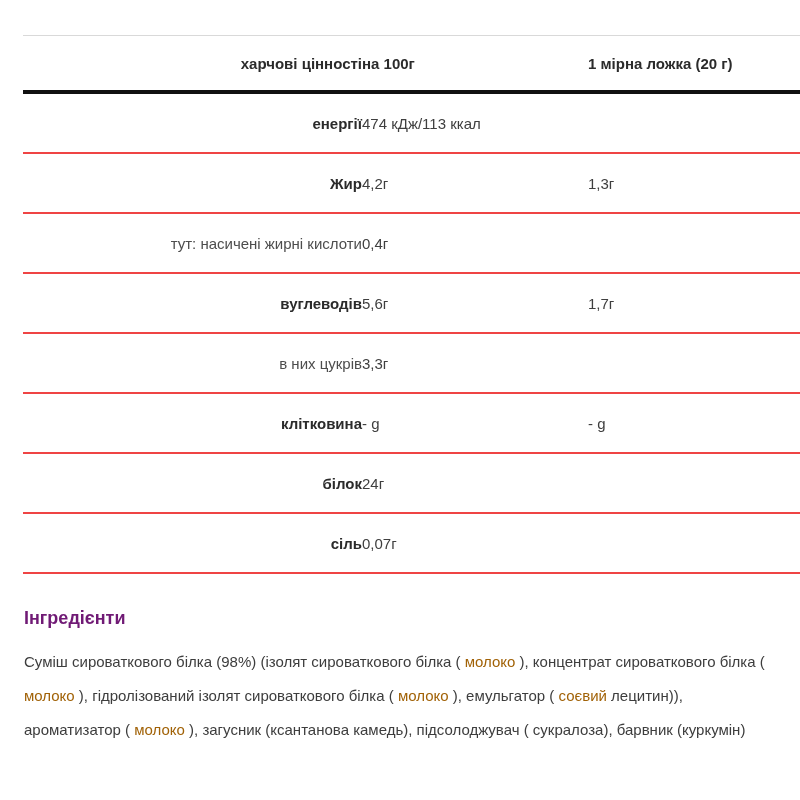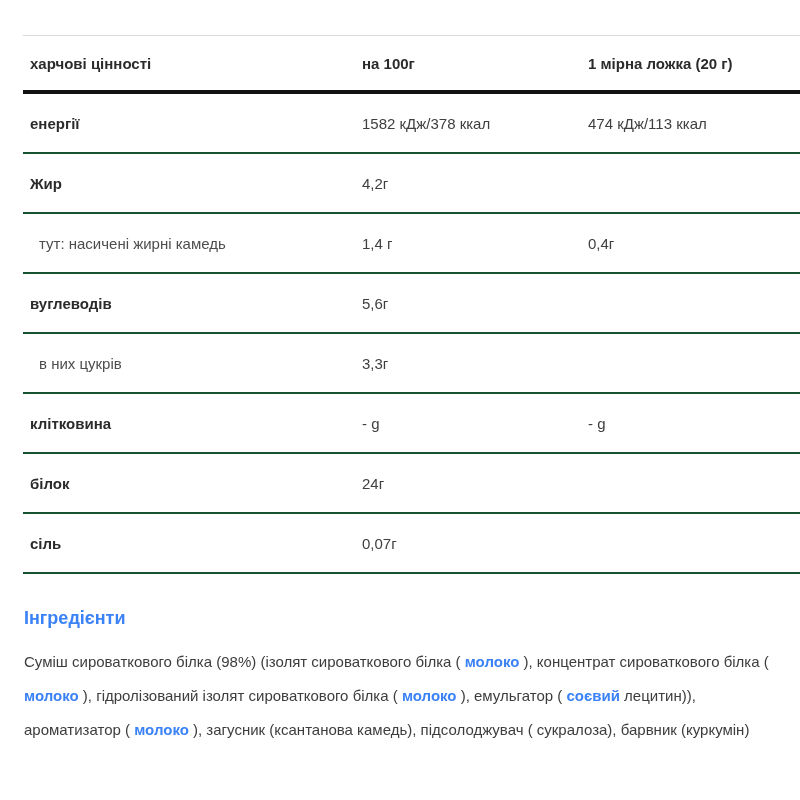--- a/index.html
+++ b/index.html
@@ -20,100 +20,101 @@
   .nutrition-table {
     margin: 35px 0 0 23px;
     width: 777px;
     border-top: 1px solid #d9d9d9;
   }
   .row {
     display: grid;
     grid-template-columns: 339px 226px 1fr;
     align-items: center;
     height: 58px;
-    border-bottom: 2px solid #14532d;
+    border-bottom: 2px solid #ef4444;
   }
   .row.header-row {
     height: 54px;
     border-bottom: 4px solid #111111;
   }
   .cell {
     font-size: 15px;
     color: #3f3f3f;
     padding-left: 0;
     white-space: nowrap;
   }
   .cell.label {
     padding-left: 7px;
     font-weight: bold;
     color: #2b2b2b;
+    text-align: right;
   }
   .header-row .cell {
     font-weight: bold;
     color: #2b2b2b;
   }
   .row.sub .cell.label {
     padding-left: 16px;
     font-weight: normal;
     color: #4d4d4d;
   }
   
   .ingredients {
     margin: 34px 30px 0 24px;
   }
   .ingredients-heading {
     font-size: 18px;
     font-weight: bold;
-    color: #3b82f6;
+    color: #701a75;
     margin: 0 0 16px 0;
   }
   .ingredients-text {
     font-size: 15px;
     line-height: 34px;
     color: #3d3d3d;
     margin: 0;
   }
   .ingredients-text .bold {
-    font-weight: bold;
-    color: #3b82f6;
+    font-weight: normal;
+    color: #a16207;
   }
 </style>
 </head>
 <body>
 
 <div class="page">
 
   <div class="nutrition-table">
 
     <div class="row header-row">
       <div class="cell label">харчові цінності</div>
       <div class="cell">на 100г</div>
       <div class="cell">1 мірна ложка (20 г)</div>
     </div>
 
     <div class="row">
       <div class="cell label">енергії</div>
-      <div class="cell">1582 кДж/378 ккал</div>
       <div class="cell">474 кДж/113 ккал</div>
     </div>
 
     <div class="row">
       <div class="cell label">Жир</div>
       <div class="cell">4,2г</div>
+      <div class="cell">1,3г</div>
     </div>
 
     <div class="row sub">
-      <div class="cell label">тут: насичені жирні камедь</div>
-      <div class="cell">1,4 г</div>
+      <div class="cell label">тут: насичені жирні кислоти</div>
       <div class="cell">0,4г</div>
     </div>
 
     <div class="row">
       <div class="cell label">вуглеводів</div>
       <div class="cell">5,6г</div>
+      <div class="cell">1,7г</div>
     </div>
 
     <div class="row sub">
       <div class="cell label">в них цукрів</div>
       <div class="cell">3,3г</div>
     </div>
 
     <div class="row">
       <div class="cell label">клітковина</div>
       <div class="cell">- g</div>

